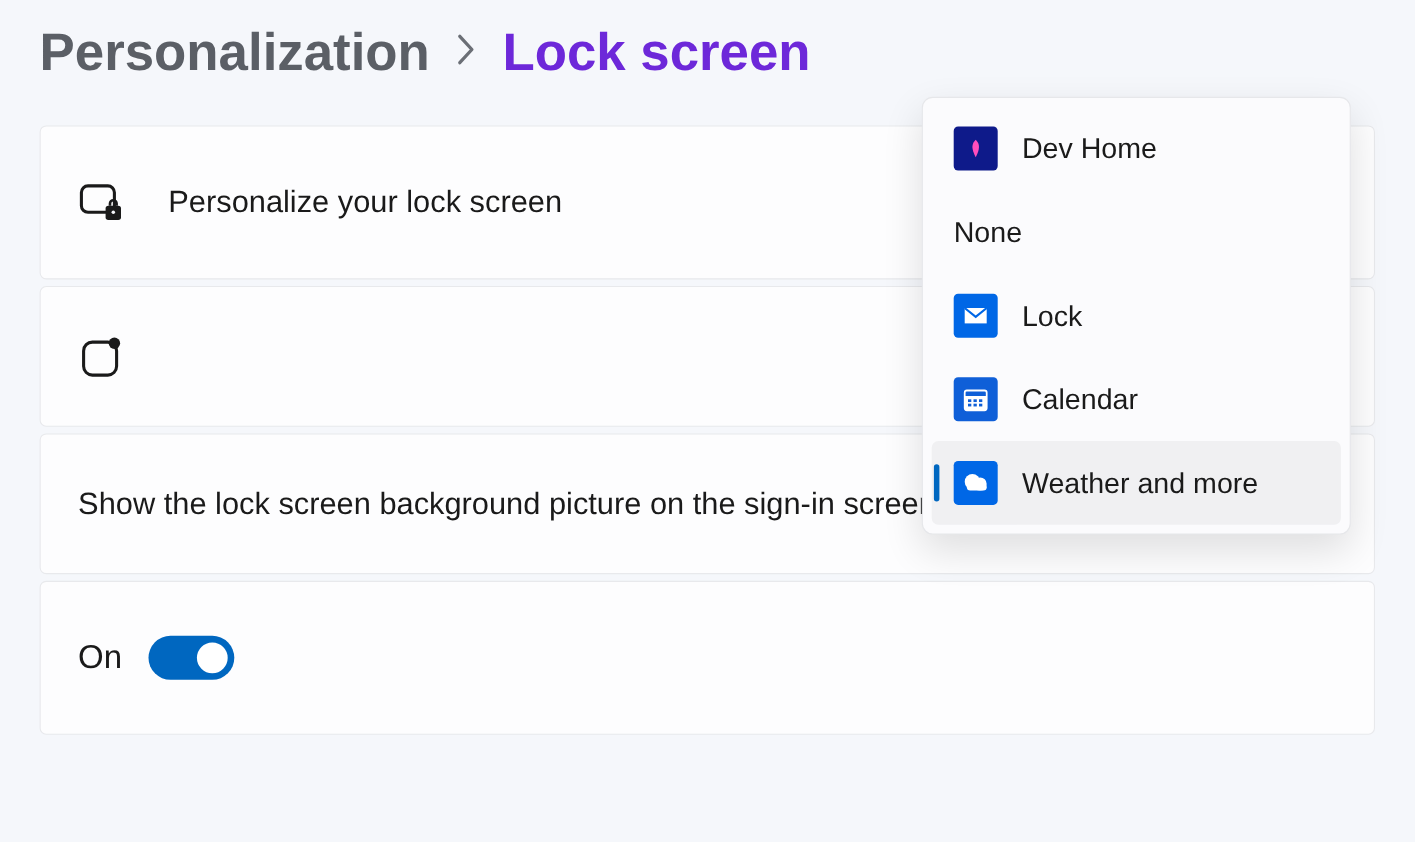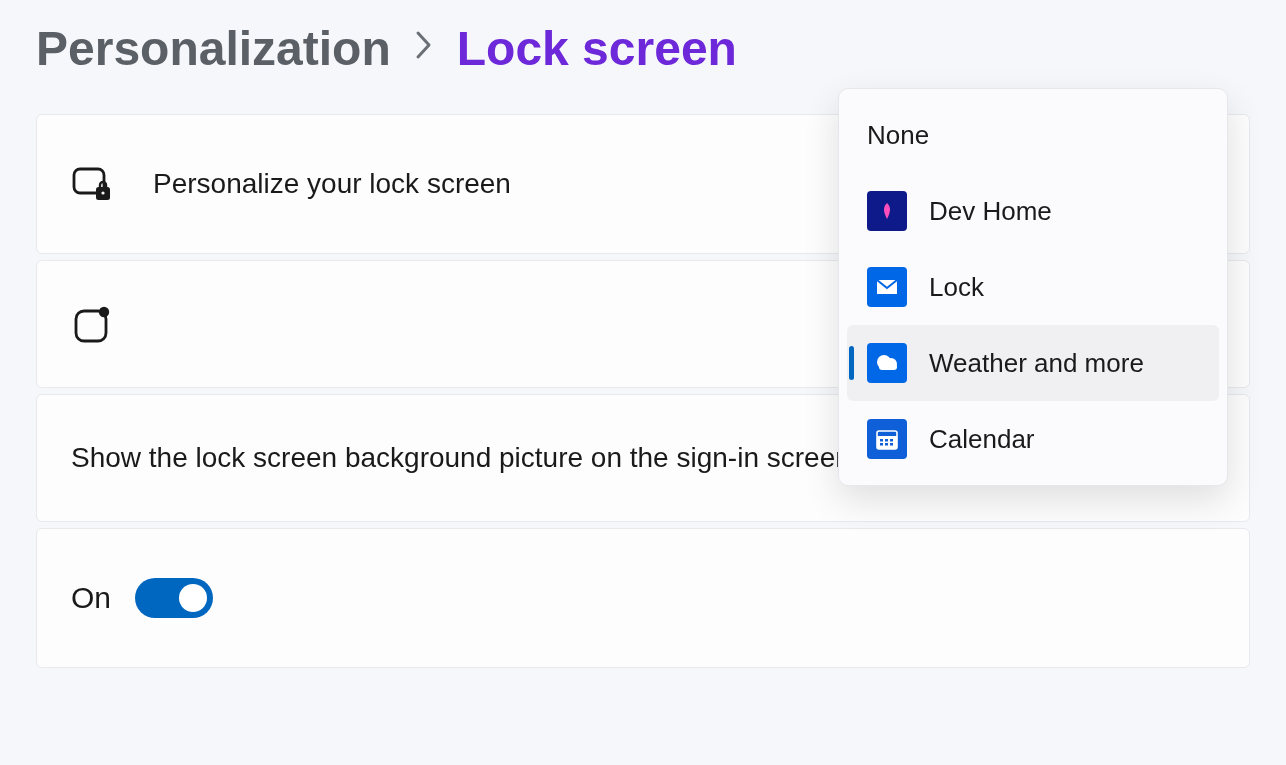--- a/index.html
+++ b/index.html
@@ -179,53 +179,42 @@
       <div class="trail">
         <span class="toggle-label">On</span>
         <div class="toggle"></div>
       </div>
     </div>
 
   </div>
 
   <div class="dropdown">
 
-    <div class="item none">
-      <div class="app-icon"></div>
-      <span>None</span>
-    </div>
-
     <div class="item">
       <div class="app-icon devhome">
         <svg width="22" height="22" viewBox="0 0 22 22">
             <path d="M11 3 C7 7 7 11 11 19 C15 11 15 7 11 3 Z" fill="#ff4ebc"></path>
           </svg>
       </div>
       <span>Dev Home</span>
+    </div>
+
+    <div class="item none">
+      <div class="app-icon"></div>
+      <span>None</span>
     </div>
 
     <div class="item">
       <div class="app-icon mail">
         <svg width="26" height="26" viewBox="0 0 26 26">
             <rect x="3" y="6" width="20" height="14" fill="#fff"></rect>
             <path d="M3 6 L13 14 L23 6" stroke="#0067e6" stroke-width="2" fill="none"></path>
           </svg>
       </div>
       <span>Lock</span>
-    </div>
-
-    <div class="item selected">
-      <div class="app-icon weather">
-        <svg width="28" height="28" viewBox="0 0 28 28">
-            <circle cx="11" cy="13" r="7" fill="#fff"></circle>
-            <circle cx="18" cy="15" r="6" fill="#fff"></circle>
-            <rect x="6" y="15" width="18" height="6" rx="3" fill="#fff"></rect>
-          </svg>
-      </div>
-      <span>Weather and more</span>
     </div>
 
     <div class="item">
       <div class="app-icon calendar">
         <svg width="26" height="26" viewBox="0 0 26 26">
           <rect x="3" y="5" width="20" height="18" rx="2" fill="#fff"></rect>
           <rect x="3" y="5" width="20" height="5" fill="#0f5fd8"></rect>
           <rect x="3" y="5" width="20" height="18" rx="2" fill="none" stroke="#fff" stroke-width="1.6"></rect>
           <g fill="#0f5fd8">
             <rect x="6" y="13" width="3" height="2.5"></rect>
@@ -233,15 +222,26 @@
               <rect x="16" y="13" width="3" height="2.5"></rect>
             <rect x="6" y="17" width="3" height="2.5"></rect>
               <rect x="11" y="17" width="3" height="2.5"></rect>
               <rect x="16" y="17" width="3" height="2.5"></rect>
           </g>
         </svg>
       </div>
       <span>Calendar</span>
     </div>
 
+    <div class="item selected">
+      <div class="app-icon weather">
+        <svg width="28" height="28" viewBox="0 0 28 28">
+            <circle cx="11" cy="13" r="7" fill="#fff"></circle>
+            <circle cx="18" cy="15" r="6" fill="#fff"></circle>
+            <rect x="6" y="15" width="18" height="6" rx="3" fill="#fff"></rect>
+          </svg>
+      </div>
+      <span>Weather and more</span>
+    </div>
+
   </div>
 
 </div>
 
 </body></html>

